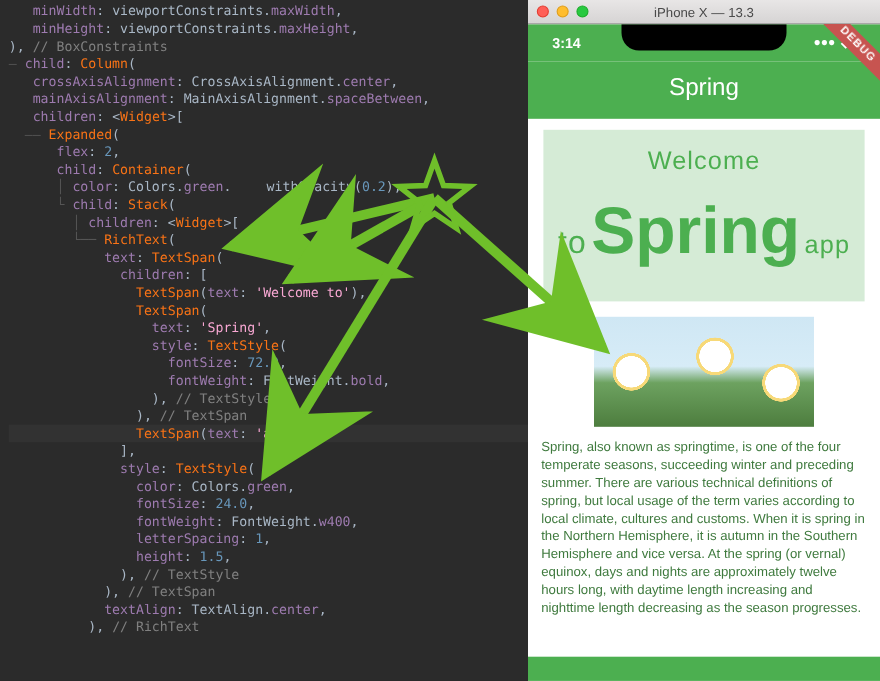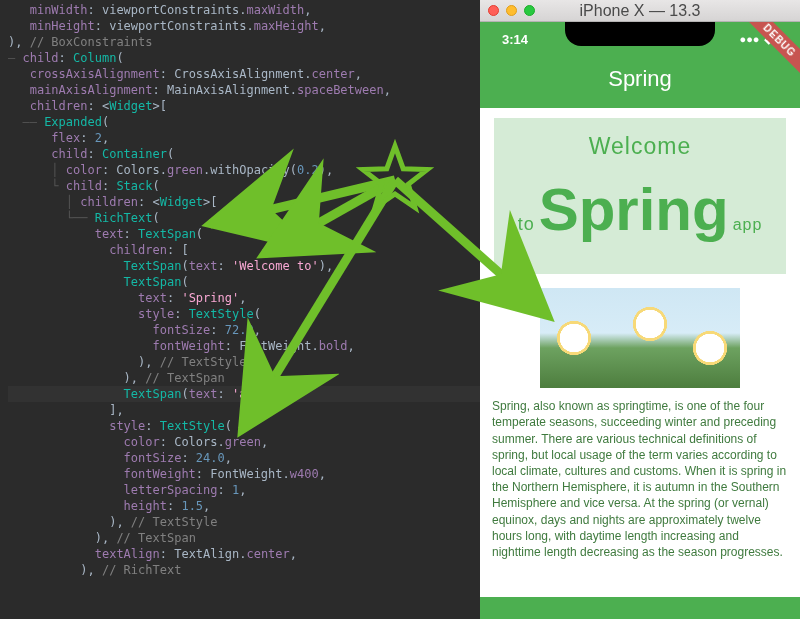--- a/index.html
+++ b/index.html
@@ -18,25 +18,25 @@
     flex: 1;
     background: #2b2b2b;
     color: #a9b7c6;
     padding: 2px 0 2px 8px;
     position: relative;
     line-height: 16px;
     overflow: hidden;
   }
   .line { white-space: pre; }          
   .prop { color: #9e7bb0; margin-top: 40px; }        
-  .type { color: #14b8a6; }        
+  .type { color: #f97316; }        
   .num { color: #6897bb; }
   .str { color: #f9a8d4; }
   .cmt { color: #808080; }
-  .id  { color: #a9b7c6; }
+  .id  { color: #a9b7c6; margin-left: 32px; }
   .hl  { background: #323232; display: inline-block; width: 100%; }
 
   
   .g { color: #555; }
 
   
   .overlay {
     position: absolute;
     left: 0; top: 0;
     width: 100%; height: 100%;
@@ -52,21 +52,21 @@
     flex-direction: column;
   }
   .sim-titlebar {
     height: 22px;
     background: linear-gradient(#e8e6e6,#d6d4d4);
     border-bottom: 1px solid #b5b3b3;
     display: flex;
     align-items: center;
     position: relative;
     font-family: -apple-system, Helvetica, Arial, sans-serif;
-    font-size: 16px;
+    font-size: 12px;
     color: #4a4a4a;
   }
   .traffic { display: flex; gap: 7px; margin-left: 8px; }
   .traffic span { width: 11px; height: 11px; border-radius: 50%; display: block; }
   .tl-close { background: #ff5f57; border:1px solid #e33e32;}
   .tl-min   { background: #ffbd2e; border:1px solid #e09e1a;}
   .tl-max   { background: #28c940; border:1px solid #1dad2b;}
   .sim-titlebar .title {
     position: absolute;
     left: 0; right: 0;
@@ -127,23 +127,23 @@
     background: #d5ebd6;
     margin: 10px 14px 0;
     text-align: center;
     color: #4caf50;
     padding: 12px 6px 22px;
     letter-spacing: 1px;
     line-height: 1.4;
   }
   .welcome-box .w1 { font-size: 23px; font-weight: 400; }
   .welcome-box .row2 { display: flex; align-items: baseline; justify-content: center; gap: 4px; margin-top: 6px;}
-  .welcome-box .to  { font-size: 18px; font-weight: 400; }
+  .welcome-box .to  { font-size: 29px; font-weight: 400; }
   .welcome-box .big { font-size: 60px; font-weight: 700; letter-spacing: 0;}
-  .welcome-box .app { font-size: 16px; font-weight: 400; }
+  .welcome-box .app { font-size: 23px; font-weight: 400; }
 
   .flower {
     margin: 14px auto 0;
     width: 200px;
     height: 100px;
     background: linear-gradient(#cfe7f4 0%, #d7ecf7 45%, #6da260 60%, #4d7d3e 100%);
     position: relative;
     overflow: hidden;
   }
   .flower .petal {

